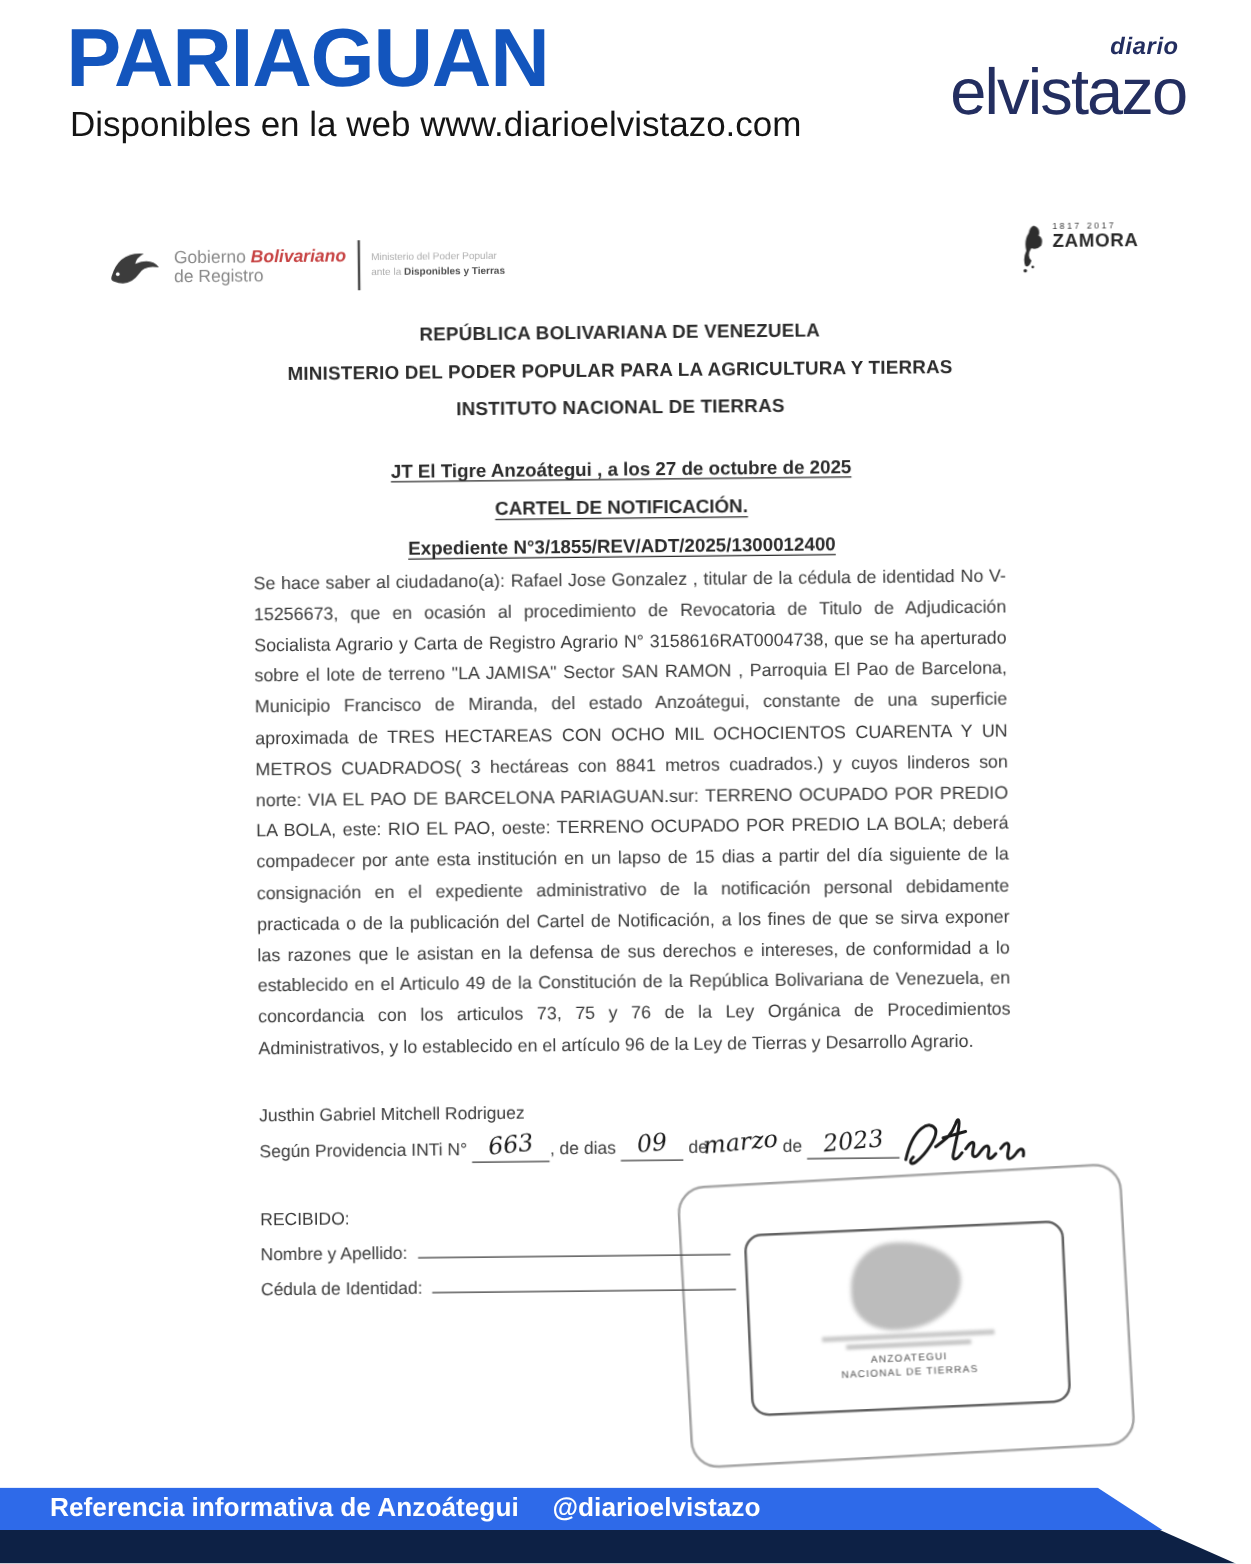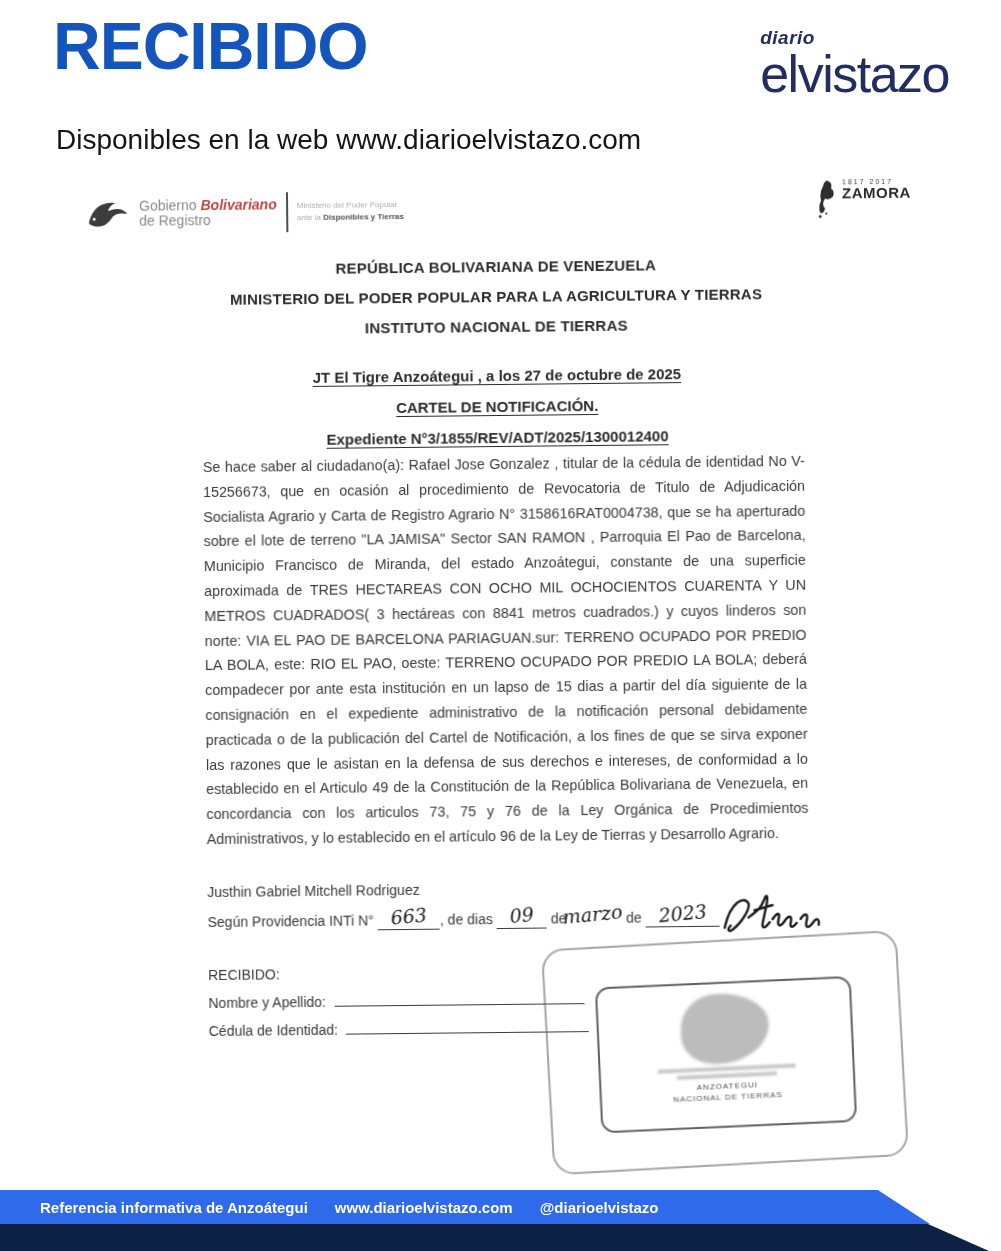--- a/index.html
+++ b/index.html
@@ -3,22 +3,22 @@
 <meta charset="utf-8">
 <title>Carteles</title>
 <style>
   html,body{margin:0;padding:0;background:#ffffff;}
   .page{position:relative;width:1001px;height:1251px;background:#ffffff;overflow:hidden;
         font-family:"Liberation Sans",sans-serif;}
 
   
   .hdr-title{position:absolute;left:53px;top:8px;font-size:66px;font-weight:800;
              letter-spacing:-1px;color:#1355bd;}
-  .hdr-sub{position:absolute;left:56px;top:84px;font-size:28px;color:#151515;margin-top:40px;}
-  .brand{position:absolute;right:52px;top:28px;text-align:left;color:#232e60;line-height:1;}
+  .hdr-sub{position:absolute;left:56px;top:84px;font-size:28px;color:#151515;}
+  .brand{position:absolute;right:52px;top:28px;text-align:right;color:#232e60;line-height:1;}
   .brand .diario{display:block;font-size:19px;font-weight:800;font-style:italic;
                  letter-spacing:.5px;margin-right:6px;margin-bottom:1px;}
   .brand .wordmark{display:block;font-size:52px;font-weight:400;letter-spacing:-1.5px;}
 
   
   .scan{position:absolute;left:60px;top:150px;width:880px;height:1045px;
         transform:rotate(-0.6deg);color:#3a3a3a;filter:blur(0.25px) contrast(1.03);}
 
   .gov-logo{position:absolute;left:30px;top:40px;display:flex;align-items:center;opacity:.82;}
   .gov-logo svg{display:block;margin-right:8px;}
@@ -65,30 +65,30 @@
                transform:rotate(-2deg);filter:blur(.4px);text-align:center;}
   .map-blob{width:88px;height:70px;margin:10px auto 2px;background:rgba(95,95,95,.42);
             filter:blur(1.6px);border-radius:42% 58% 60% 40% / 52% 46% 58% 42%;}
   .smudge{height:4px;width:55%;margin:3px auto;background:rgba(80,80,80,.32);filter:blur(1.1px);}
   .stamp-line{font-size:8px;letter-spacing:1px;color:rgba(45,45,45,.85);line-height:11px;}
 
   
   .footer-blue{position:absolute;left:0;top:1190px;width:1001px;height:34px;background:#2e6ae9;
                clip-path:polygon(0 0,87.7% 0,92.9% 100%,0 100%);
                display:flex;align-items:center;gap:27px;padding-left:40px;box-sizing:border-box;
-               color:#ffffff;font-weight:700;font-size:15px;}
+               color:#ffffff;font-weight:700;font-size:21px;}
   .footer-navy{position:absolute;left:0;top:1224px;width:1001px;height:27px;background:#0d2145;
                clip-path:polygon(0 0,92.7% 0,98.8% 100%,0 100%);}
 </style>
 </head>
 <body>
 
 <div class="page">
 
-  <div class="hdr-title">RECIBIDO</div>
+  <div class="hdr-title">PARIAGUAN</div>
   <div class="hdr-sub">Disponibles en la web www.diarioelvistazo.com</div>
   <div class="brand">
     <span class="diario">diario</span>
     <span class="wordmark">elvistazo</span>
   </div>
 
   <div class="scan">
 
     <div class="gov-logo">
       <svg width="46" height="38" viewBox="0 0 46 38">
@@ -165,18 +165,17 @@
       <div class="smudge"></div>
       <div class="smudge" style="width:40%"></div>
       <div class="stamp-line">ANZOATEGUI</div>
       <div class="stamp-line">NACIONAL DE TIERRAS</div>
     </div>
 
   </div>
 
   <div class="footer-blue">
     <span>Referencia informativa de Anzoátegui</span>
-    <span>www.diarioelvistazo.com</span>
     <span>@diarioelvistazo</span>
   </div>
   <div class="footer-navy"></div>
 
 </div>
 
 </body></html>

